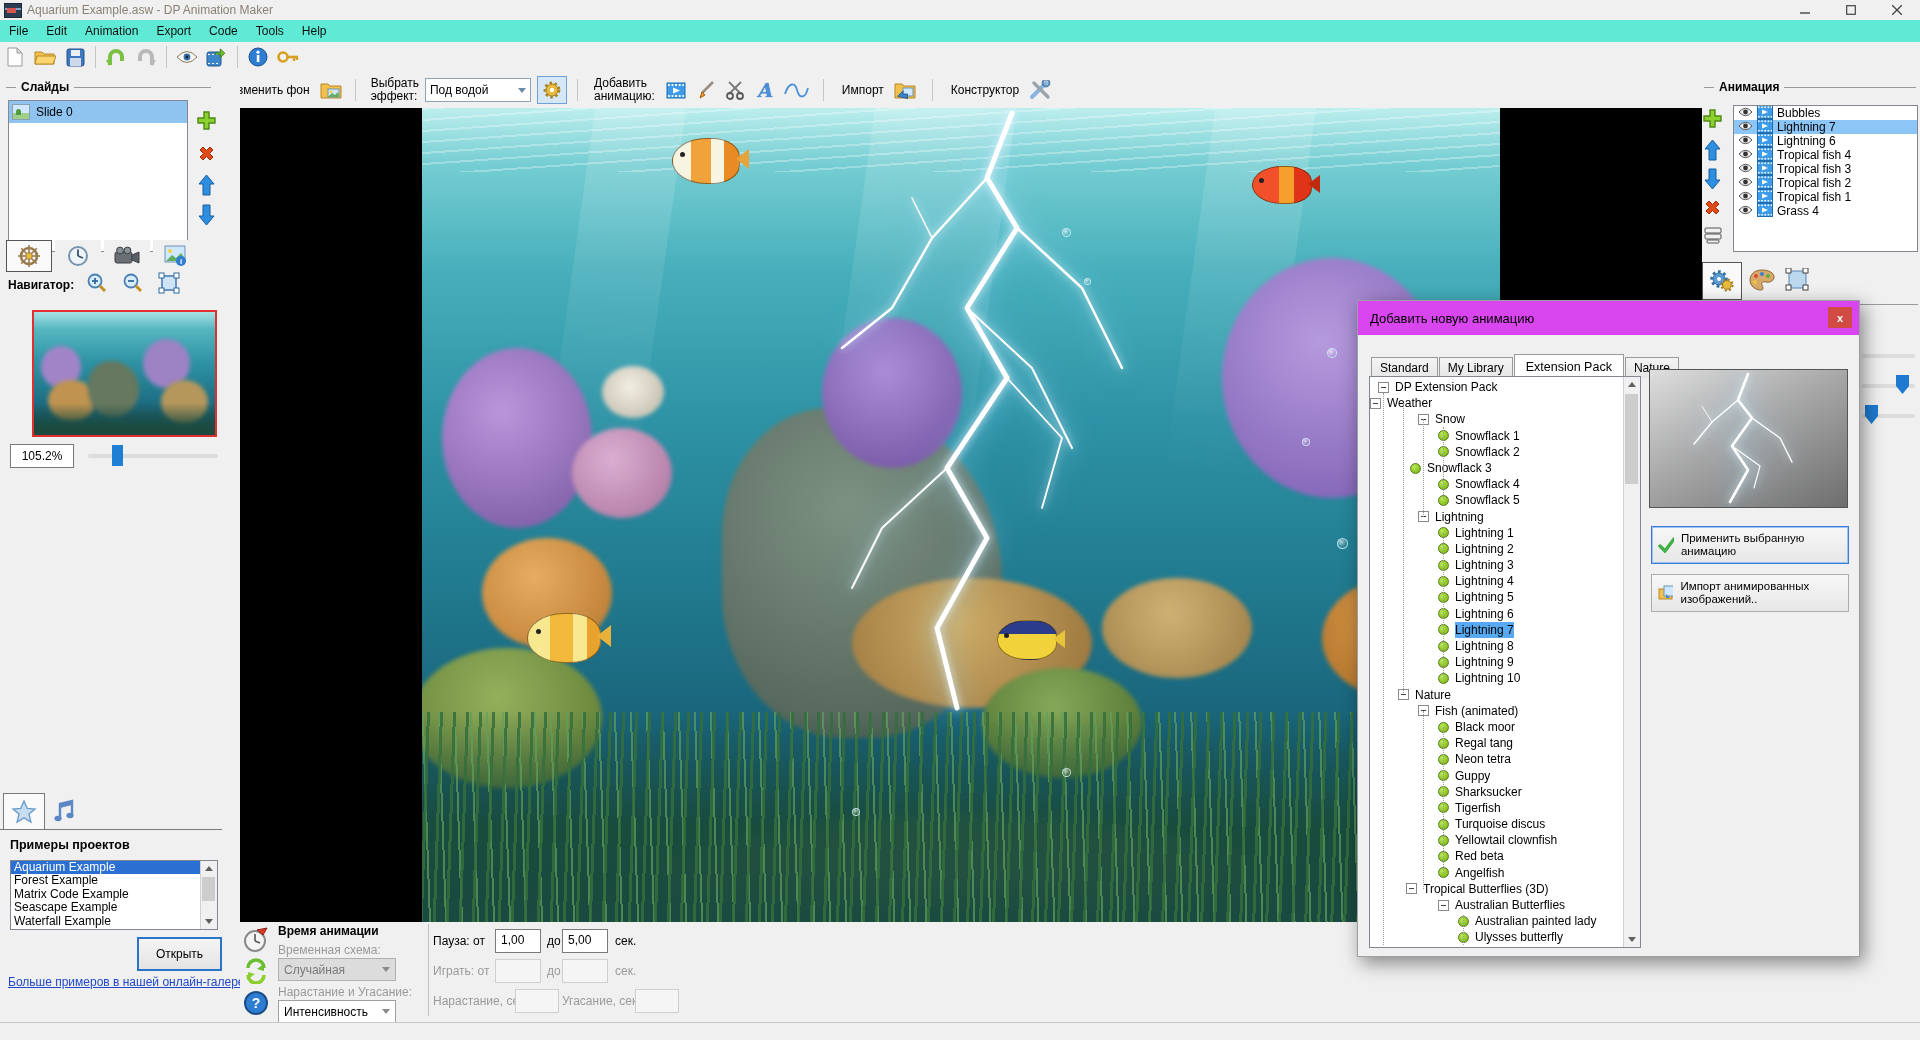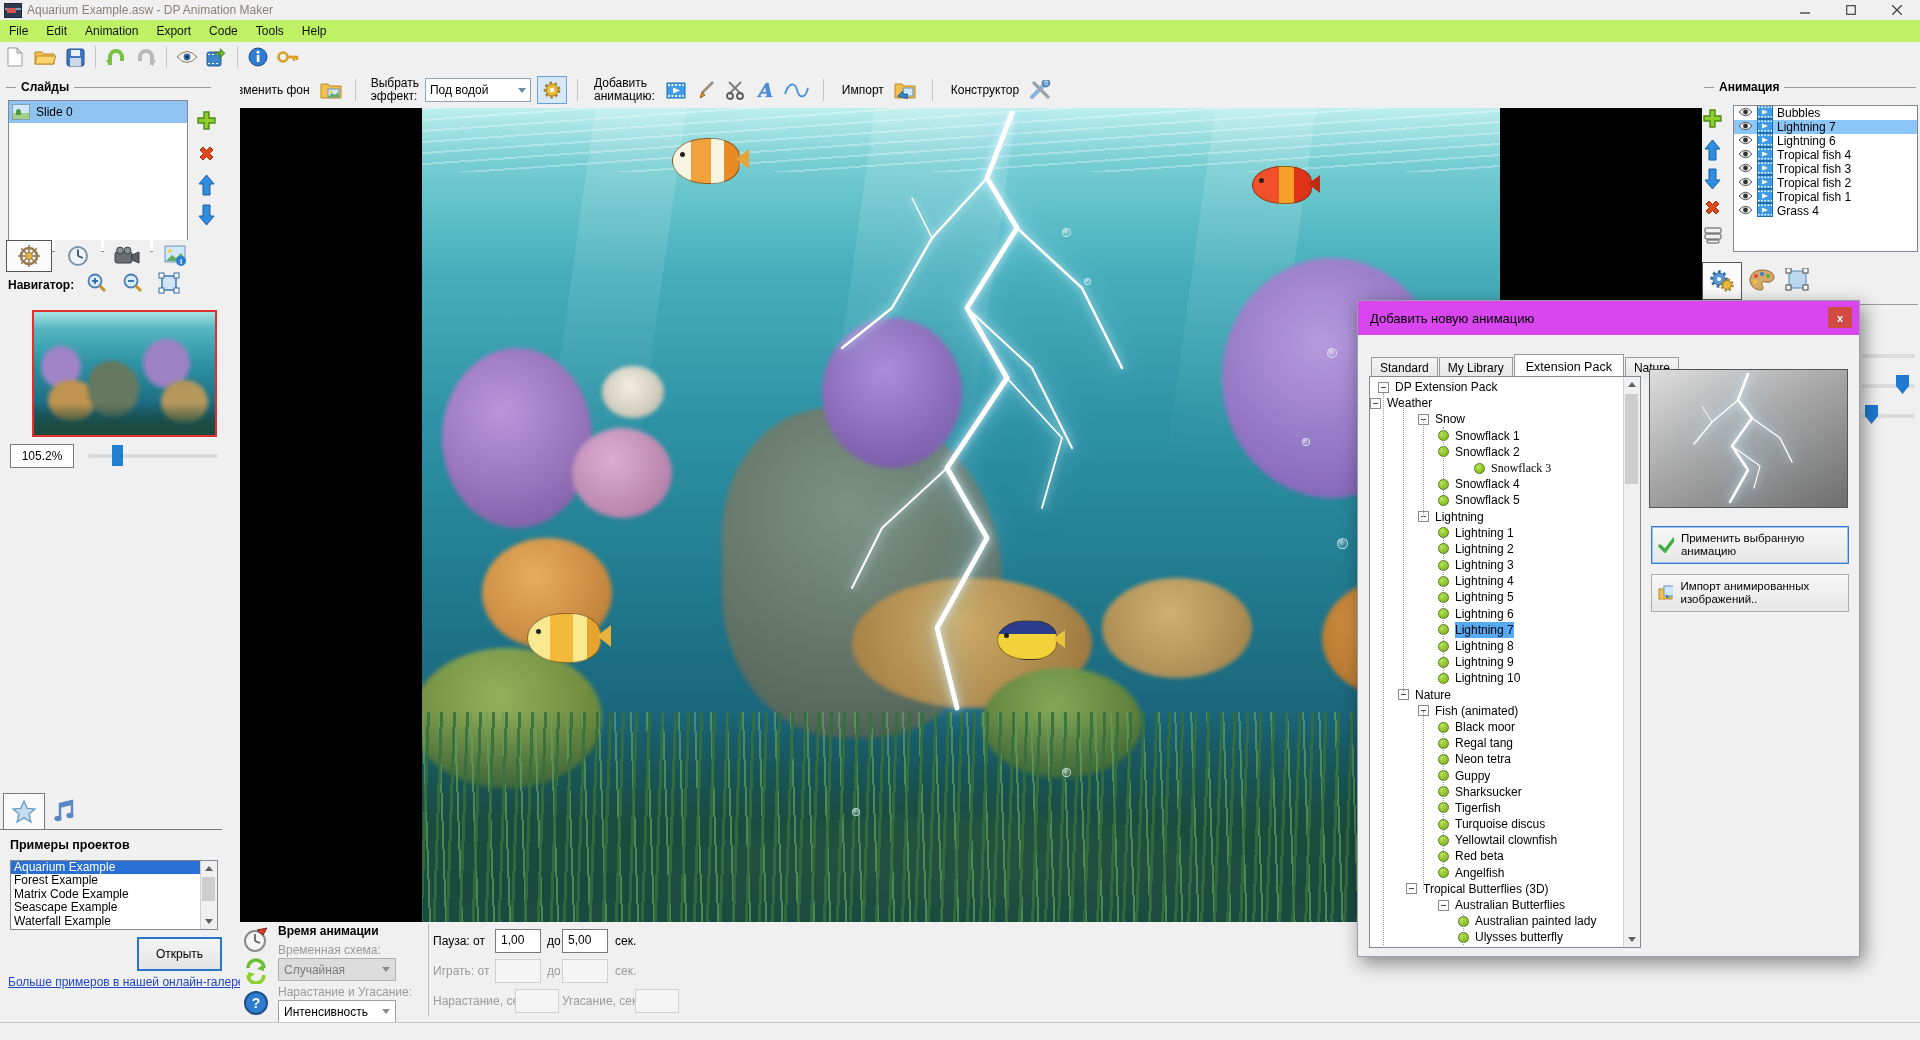--- a/index.html
+++ b/index.html
@@ -8,21 +8,21 @@
   .abs{position:absolute;}
 
   
   .titlebar{position:absolute;left:0;top:0;width:1920px;height:20px;background:#f0f0f0;display:flex;align-items:center;}
   .app-ic{width:16px;height:13px;margin:0 5px 0 4px;background:linear-gradient(180deg,#2b3d52 30%,#7fa5c9 30% 45%,#2b3d52 45%);border:1px solid #1c2836;position:relative;}
   .app-ic::after{content:"";position:absolute;left:2px;top:4px;width:9px;height:5px;background:#d9534f;}
   .title-txt{color:#8a8174;font-size:12px;}
   .wbtns{position:absolute;right:0;top:0;display:flex;}
   .wbtn{width:46px;height:20px;display:flex;align-items:center;justify-content:center;color:#444;}
   .wbtn svg{display:block;}
-  .menubar{position:absolute;left:0;top:20px;width:1920px;height:22px;display:flex;align-items:center;background:#bef264;}
+  .menubar{position:absolute;left:0;top:20px;width:1920px;height:22px;display:flex;align-items:center;background:#5eead4;}
   .menu-item{padding:3px 9px;color:#111;}
   .toolbar1{position:absolute;left:0;top:42px;width:1920px;height:30px;display:flex;align-items:center;background:#f0f0f0;border-bottom:1px solid #dcdcdc;}
   .tb-ic{width:26px;height:24px;display:flex;align-items:center;justify-content:center;margin:0 2px;}
   .tb-sep{width:1px;height:22px;background:#c6c6c6;margin:0 5px;}
   .toolbar2{position:absolute;left:222px;top:72px;width:1480px;height:36px;background:#f0f0f0;display:flex;align-items:center;border-left:1px solid #c6c6c6;}
   .t2-lbl{margin:0 6px;line-height:13px;}
   .t2-lbl.two{white-space:pre-line;}
   .dd{height:22px;background:#fff;border:1px solid #8ea4b5;display:flex;align-items:center;padding:0 4px;position:relative;}
   .dd .chev{margin-left:auto;width:0;height:0;border-left:4px solid transparent;border-right:4px solid transparent;border-top:5px solid #6d8aa5;}
   .gear-btn{width:28px;height:26px;border:1px solid #6da2d8;background:#d6e8f7;display:flex;align-items:center;justify-content:center;margin-left:6px;}
@@ -787,21 +787,21 @@
             <span class="tree-label">Snow</span>
           </div>
           <div class="tree-row" style="padding-left: 68px;">
             <span class="tree-dot"></span>
             <span class="tree-label">Snowflack 1</span>
           </div>
           <div class="tree-row" style="padding-left: 68px;">
             <span class="tree-dot"></span>
             <span class="tree-label">Snowflack 2</span>
           </div>
-          <div class="tree-row" style="padding-left: 104px; font-family: Liberation Serif, serif;">
+          <div class="tree-row" style="padding-left: 40px;">
             <span class="tree-dot"></span>
             <span class="tree-label">Snowflack 3</span>
           </div>
           <div class="tree-row" style="padding-left: 68px;">
             <span class="tree-dot"></span>
             <span class="tree-label">Snowflack 4</span>
           </div>
           <div class="tree-row" style="padding-left: 68px;">
             <span class="tree-dot"></span>
             <span class="tree-label">Snowflack 5</span>

